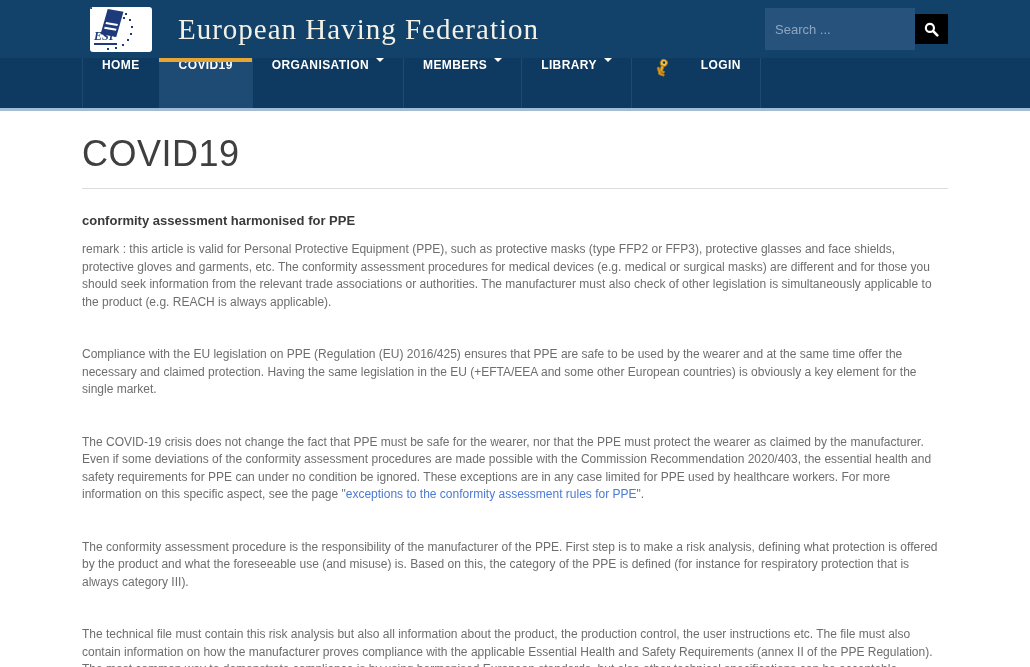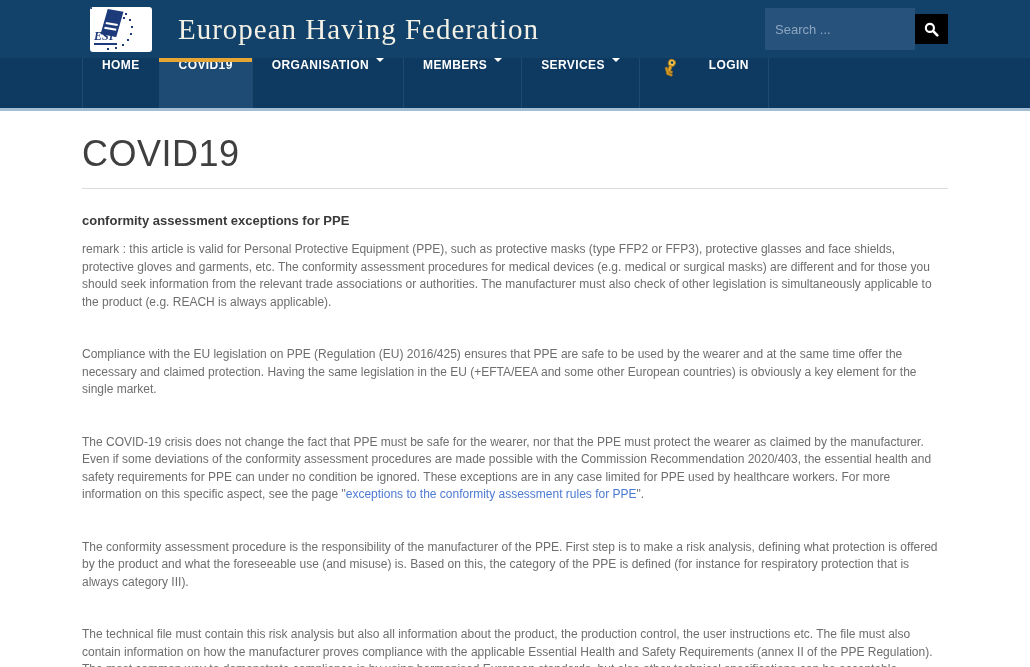--- a/index.html
+++ b/index.html
@@ -129,21 +129,21 @@
     </div>
     <div class="nav-item">
       <span>ORGANISATION</span>
       <span class="caret"></span>
     </div>
     <div class="nav-item">
       <span>MEMBERS</span>
       <span class="caret"></span>
     </div>
     <div class="nav-item">
-      <span>SERVICES</span>
+      <span>LIBRARY</span>
       <span class="caret"></span>
     </div>
     <div class="nav-item">
       <span class="key-wrap">
         <svg width="22" height="21" viewBox="0 0 22 21">
           <g transform="rotate(20 11 10)">
             <circle cx="11" cy="4.6" r="3.5" fill="#f5c44a" stroke="#a8761a" stroke-width="1"></circle>
             <circle cx="11" cy="4.2" r="1.3" fill="#0e3a61"></circle>
             <rect x="9.6" y="7.6" width="2.8" height="9.5" rx="1" fill="#e8ac2f" stroke="#a8761a" stroke-width="0.8"></rect>
             <rect x="12" y="12.5" width="2.6" height="1.8" fill="#e8ac2f" stroke="#a8761a" stroke-width="0.8"></rect>
@@ -155,21 +155,21 @@
         </svg>
       </span>
       <span>LOGIN</span>
     </div>
   </div>
 </div>
 
 <div class="content">
   <h1 class="page-title">COVID19</h1>
   <hr class="title-rule">
-  <div class="article-heading">conformity assessment exceptions for PPE</div>
+  <div class="article-heading">conformity assessment harmonised for PPE</div>
 
   <p>remark : this article is valid for Personal Protective Equipment (PPE), such as protective masks (type FFP2 or FFP3), protective glasses and face shields, protective gloves and garments, etc. The conformity assessment procedures for medical devices (e.g. medical or surgical masks) are different and for those you should seek information from the relevant trade associations or authorities. The manufacturer must also check of other legislation is simultaneously applicable to the product (e.g. REACH is always applicable).</p>
 
   <p>Compliance with the EU legislation on PPE (Regulation (EU) 2016/425) ensures that PPE are safe to be used by the wearer and at the same time offer the necessary and claimed protection. Having the same legislation in the EU (+EFTA/EEA and some other European countries) is obviously a key element for the single market.</p>
 
   <p><span>The COVID-19 crisis does not change the fact that PPE must be safe for the wearer, nor that the PPE must protect the wearer as claimed by the manufacturer. Even if some deviations of the conformity assessment procedures are made possible with the Commission Recommendation 2020/403, the essential health and safety requirements for PPE can under no condition be ignored. These exceptions are in any case limited for PPE used by healthcare workers. For more information on this specific aspect, see the page "</span><a>exceptions to the conformity assessment rules for PPE</a><span>".</span></p>
 
   <p>The conformity assessment procedure is the responsibility of the manufacturer of the PPE. First step is to make a risk analysis, defining what protection is offered by the product and what the foreseeable use (and misuse) is. Based on this, the category of the PPE is defined (for instance for respiratory protection that is always category III).</p>
 
   <p class="tight">The technical file must contain this risk analysis but also all information about the product, the production control, the user instructions etc. The file must also contain information on how the manufacturer proves compliance with the applicable Essential Health and Safety Requirements (annex II of the PPE Regulation). The most common way to demonstrate compliance is by using harmonised European standards, but also other technical specifications can be acceptable.</p>

